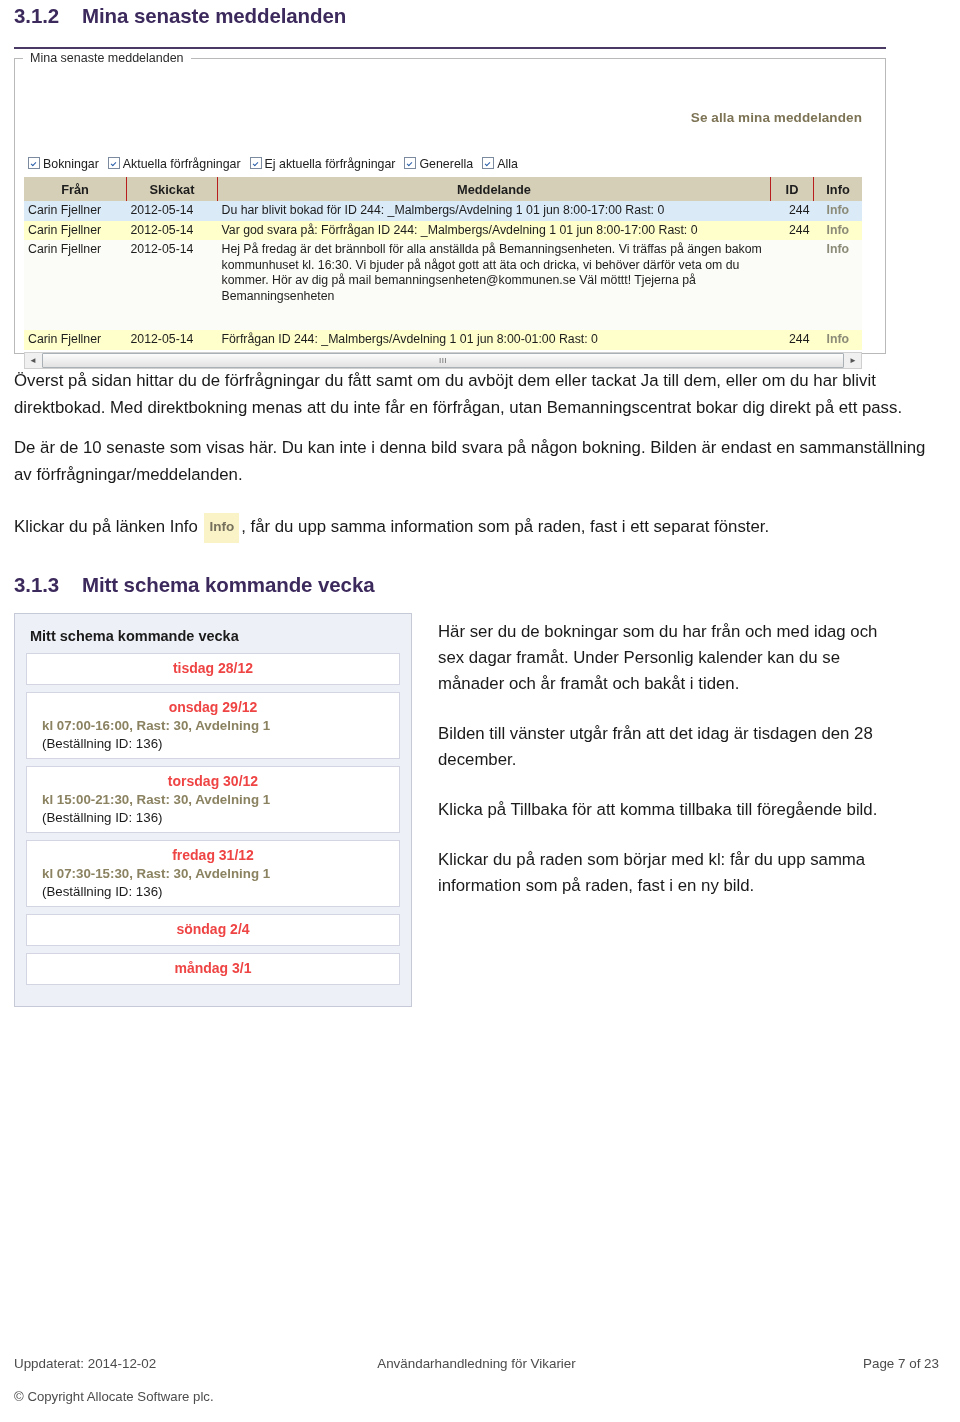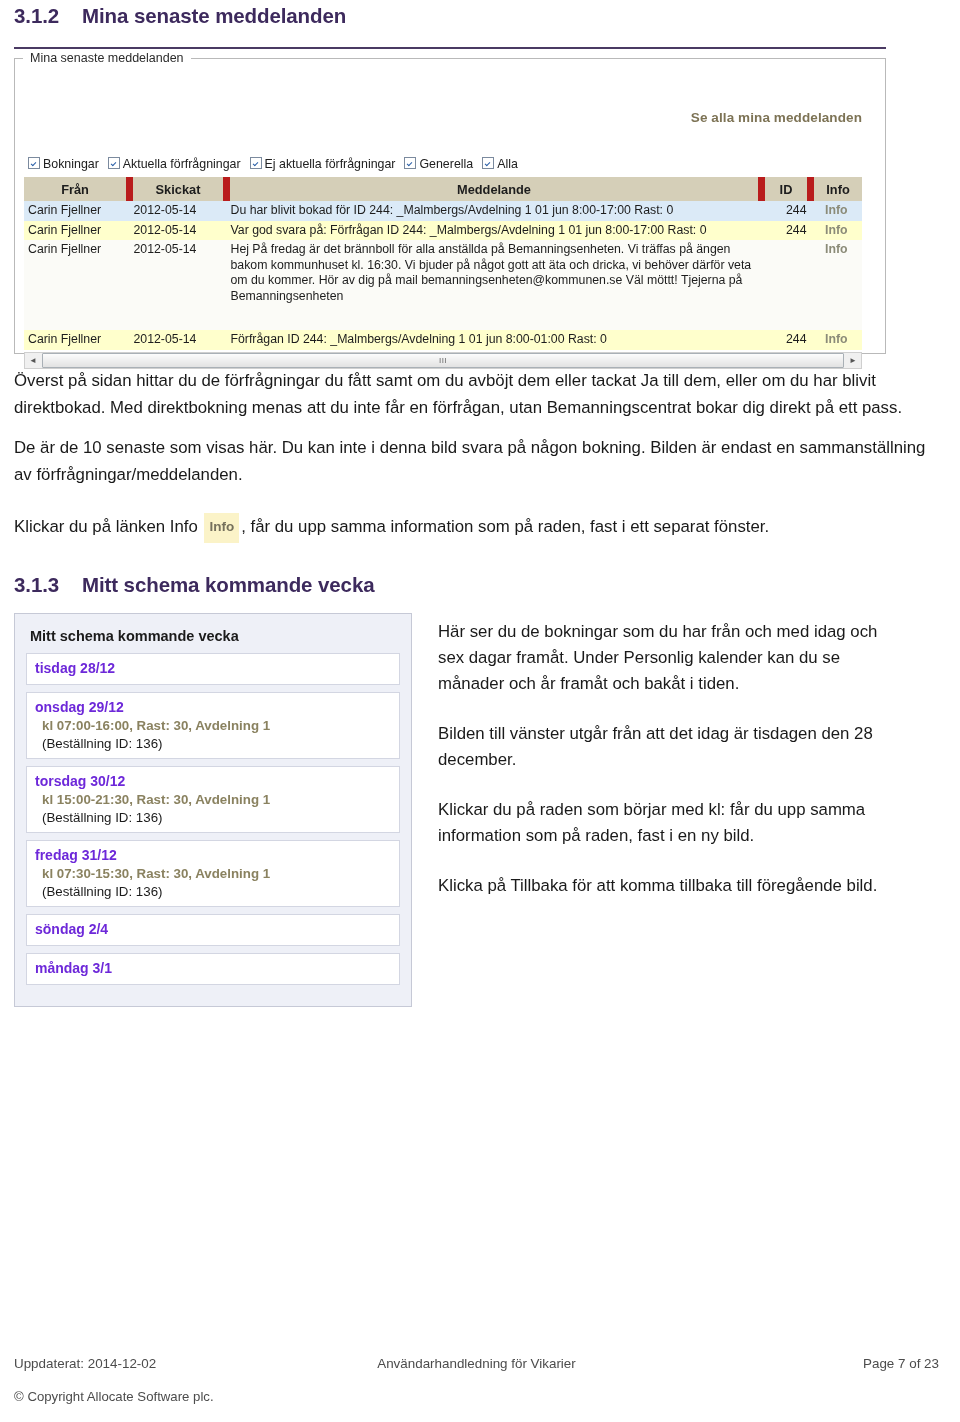--- a/index.html
+++ b/index.html
@@ -141,21 +141,21 @@
     table-layout: fixed;
     font-size: 12.3px;
   }
   .msg-table th {
     background: #d5cfb8;
     color: #1d1d1d;
     font-weight: bold;
     font-size: 12.8px;
     padding: 3px 4px;
     text-align: center;
-    border-right: 7px solid #b91c1c;
+    border-right: 1px solid #b91c1c;
     height: 18px;
   }
   .msg-table th.th-last { border-right: none; }
   .msg-table td {
     padding: 2px 4px;
     vertical-align: top;
     border: none;
     line-height: 15.5px;
     color: #1d1d1d;
   }
@@ -255,22 +255,23 @@
   }
   .day-box {
     background: #ffffff;
     border: 1px solid #d3d6e2;
     padding: 5px 8px 6px 8px;
     margin-bottom: 7px;
   }
   .day-name {
     font-size: 14px;
     font-weight: bold;
-    color: #6d28d9;
+    color: #ef4444;
     line-height: 19px;
+    text-align: center;
   }
   .day-time {
     font-size: 13.3px;
     font-weight: bold;
     color: #8a8260;
     line-height: 18px;
     padding-left: 7px;
   }
   .day-order {
     font-size: 13.3px;
@@ -466,22 +467,22 @@
       </div>
 
       <div class="day-box">
         <div class="day-name">måndag 3/1</div>
       </div>
     </div>
 
     <div class="notes-col">
       <p class="note-p">Här ser du de bokningar som du har från och med idag och sex dagar framåt. Under Personlig kalender kan du se månader och år framåt och bakåt i tiden.</p>
       <p class="note-p">Bilden till vänster utgår från att det idag är tisdagen den 28 december.</p>
+      <p class="note-p">Klicka på Tillbaka för att komma tillbaka till föregående bild.</p>
       <p class="note-p">Klickar du på raden som börjar med kl: får du upp samma information som på raden, fast i en ny bild.</p>
-      <p class="note-p">Klicka på Tillbaka för att komma tillbaka till föregående bild.</p>
     </div>
 
   </div>
 
   <div class="footer">
     <div class="footer-row">
       <span class="f-left">Uppdaterat: 2014-12-02</span>
       <span class="f-mid">Användarhandledning för Vikarier</span>
       <span class="f-right">Page 7 of 23</span>
     </div>

